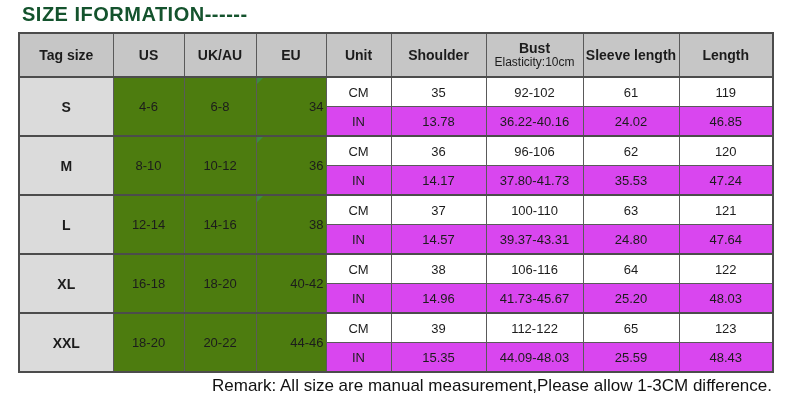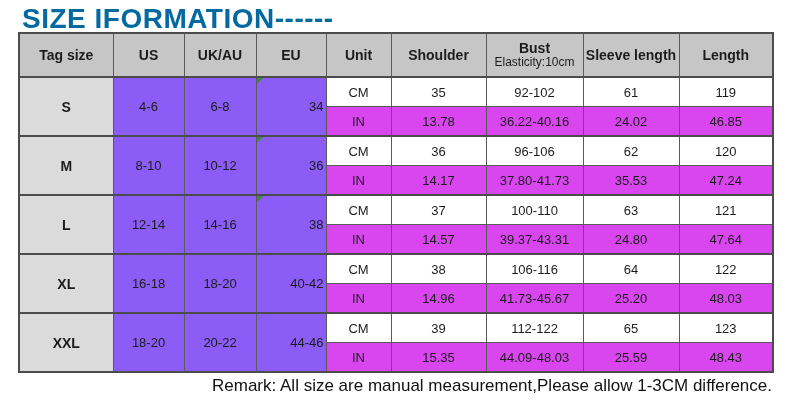--- a/index.html
+++ b/index.html
@@ -3,21 +3,21 @@
 <meta charset="utf-8">
 <style>
   html,body{margin:0;padding:0;}
   body{
     width:790px;height:418px;position:relative;background:#ffffff;
     font-family:"Liberation Sans","DejaVu Sans",sans-serif;color:#1c1c1c;
     overflow:hidden;
   }
   .title{
     position:absolute;left:22px;top:3px;
-    font-size:28px;font-weight:bold;letter-spacing:.5px;color:#0369a1;
+    font-size:20px;font-weight:bold;letter-spacing:.5px;color:#14532d;
     white-space:pre;
   }
   table.size-table{
     position:absolute;left:18px;top:32px;width:754px;
     border-collapse:collapse;table-layout:fixed;
     border:2px solid #4c4c4c;
   }
   .size-table th,.size-table td{
     border:1px solid #5a5a5a;
     text-align:center;vertical-align:middle;
@@ -27,21 +27,21 @@
     background:#c6c6c6;font-size:14px;font-weight:bold;height:42px;
     border-bottom:2px solid #4c4c4c;line-height:1.15;
   }
   .size-table thead th .sub{display:block;font-size:12px;font-weight:normal;}
   .size-table tbody td{font-size:13px;height:28px;background:#ffffff;}
   .size-table tbody td.tag{
     background:#dbdbdb;font-weight:bold;font-size:14px;
   }
   .size-table tbody tr.row-cm td{border-top:2px solid #4c4c4c;margin-left:44px;}
   .size-table tbody tr.row-in td{border-top:1px solid #6e6e6e;background:#d946ef;}
-  .size-table tbody td.span-cell{background:#8b5cf6;}
+  .size-table tbody td.span-cell{background:#4d7c0f;}
   .size-table tbody td.eu{position:relative;text-align:right;}
   .size-table tbody td.flagged::before{
     content:"";position:absolute;top:0;left:0;width:0;height:0;
     border-top:6px solid #3d8b40;border-right:6px solid transparent;
   }
   .remark{
     position:absolute;right:18px;top:376px;
     font-size:17px;color:#111;white-space:pre;
   }
 </style>

